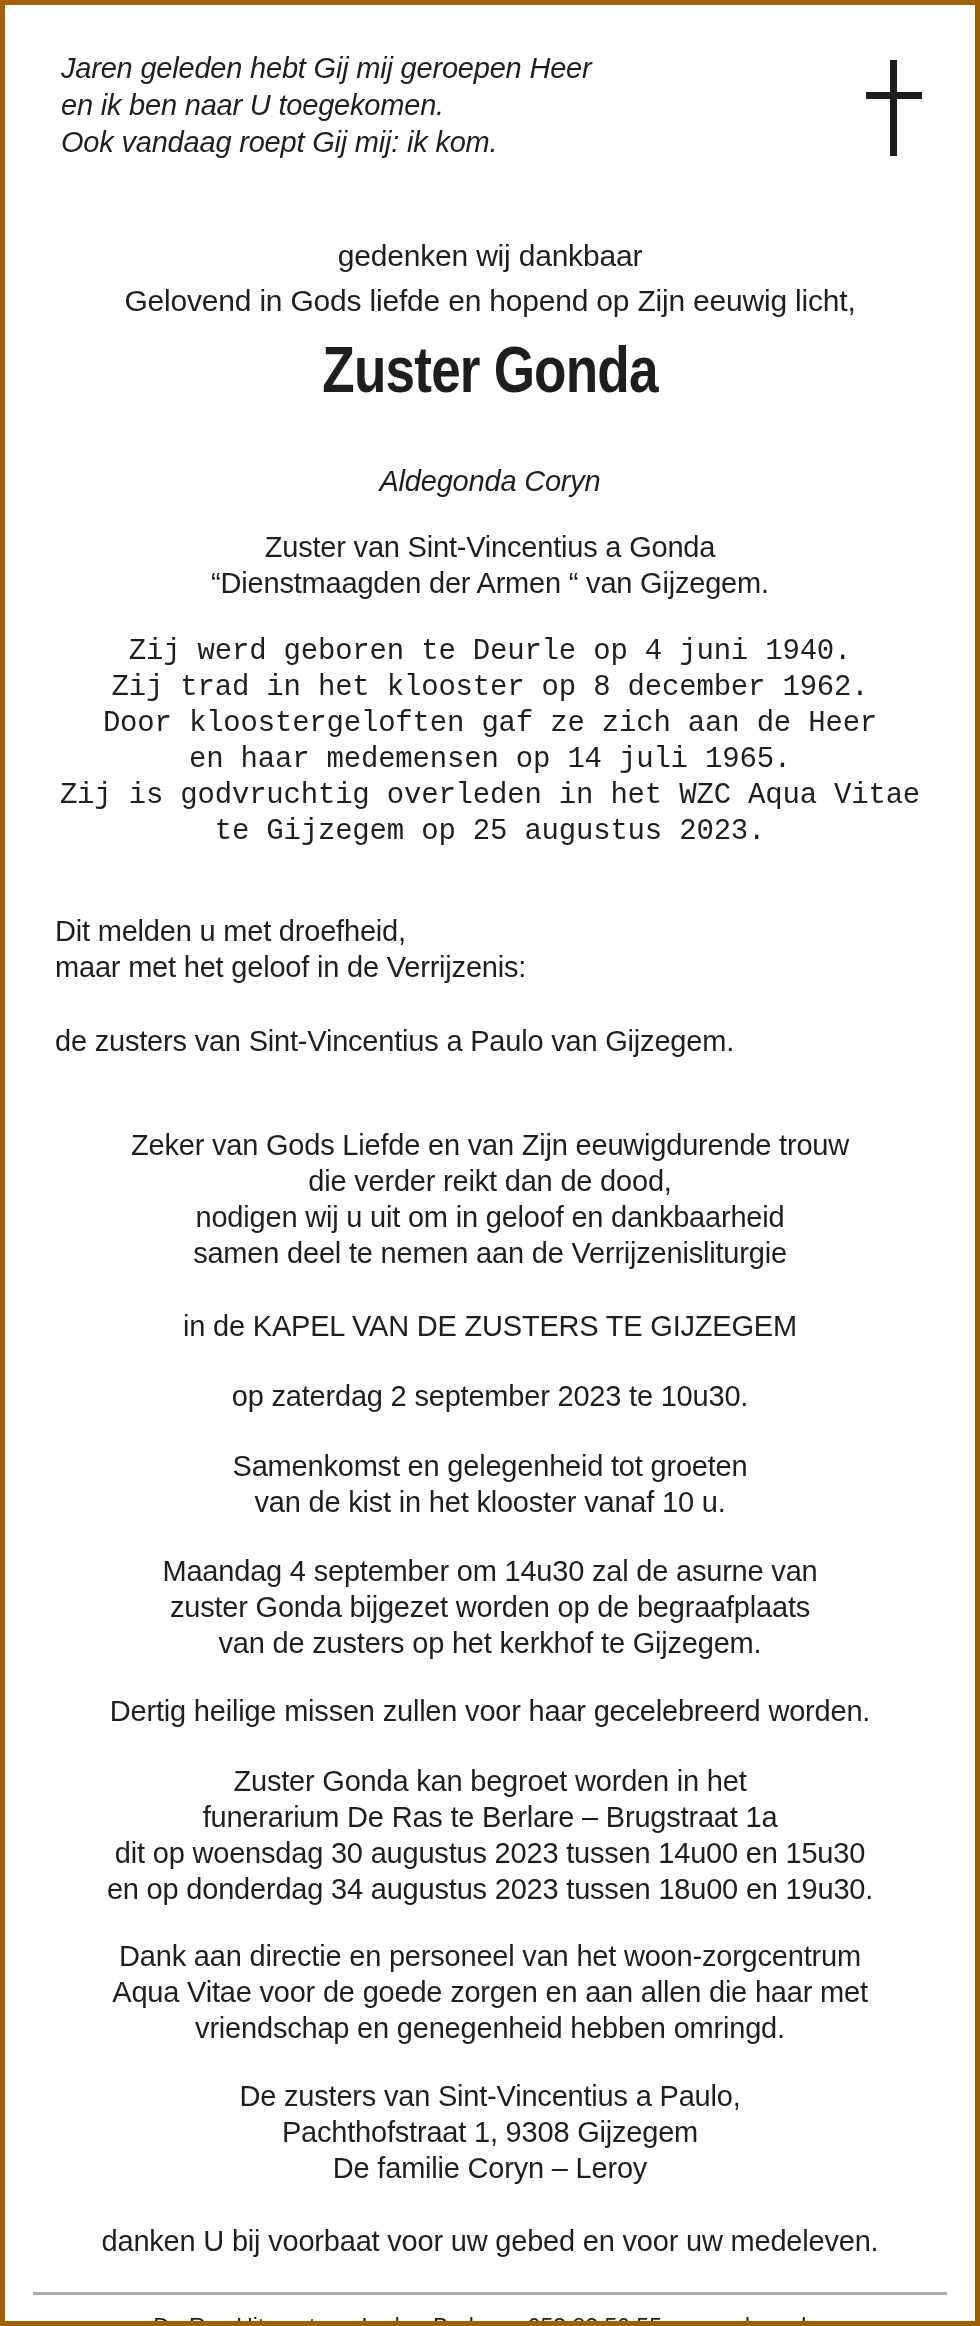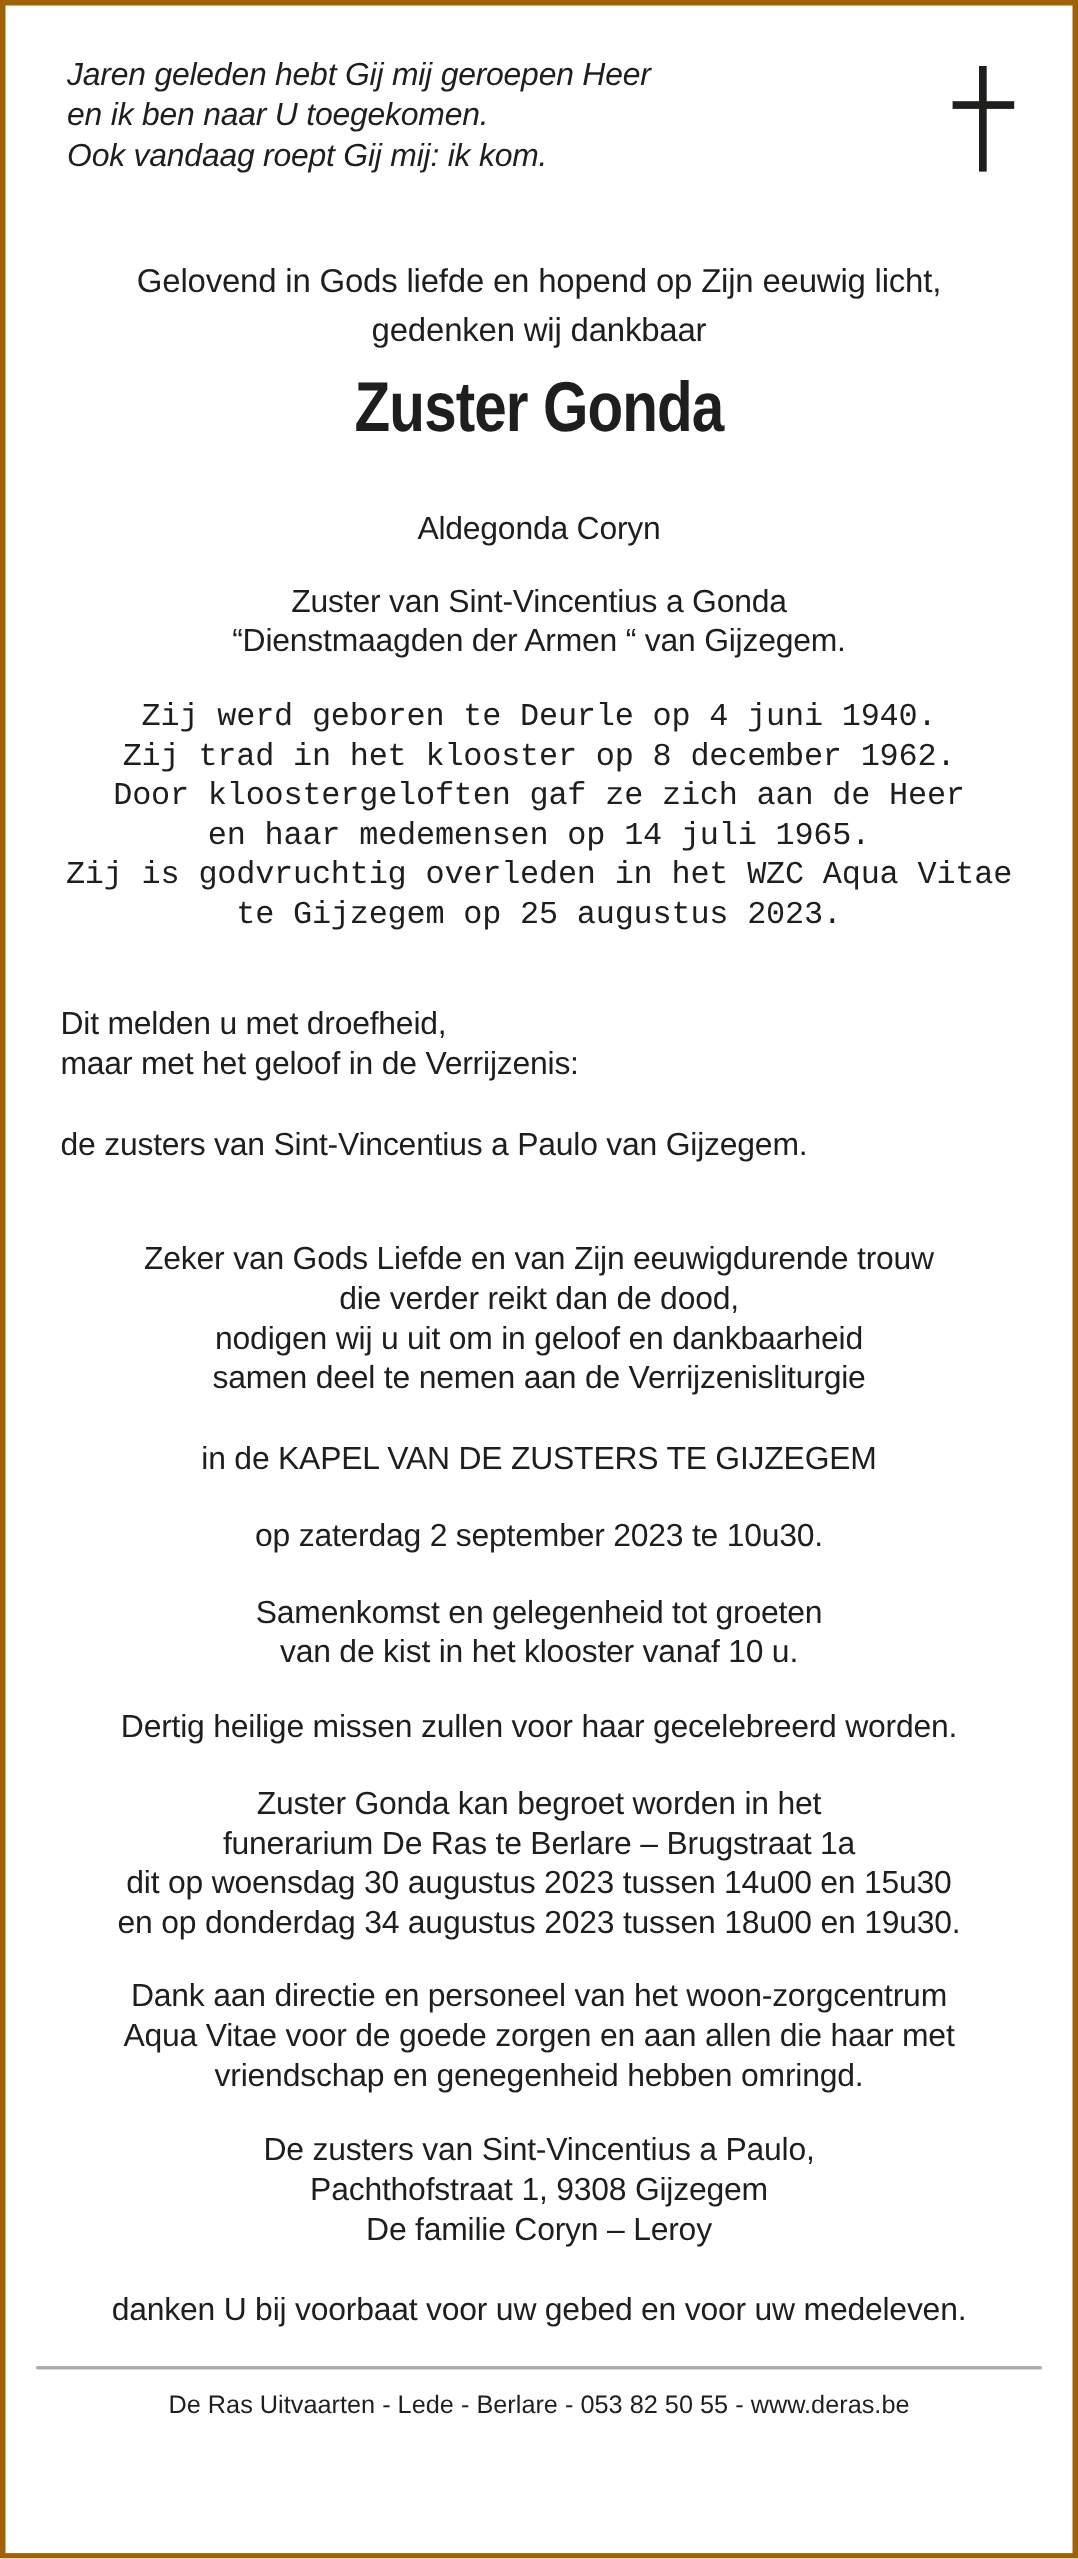--- a/index.html
+++ b/index.html
@@ -57,21 +57,21 @@
     text-align: center;
     white-space: nowrap;
   }
   .title .condensed {
     display: inline-block;
     transform: scaleX(0.83);
     transform-origin: 50% 50%;
     letter-spacing: -1px;
   }
 
-  .birth-name    { margin-top: 62px; }
+  .birth-name    { margin-top: 62px; font-style: italic; }
   .congregation  { margin-top: 30px; }
   .life          { margin-top: 33px; font-family: Liberation Mono, monospace; }
   .announcement  { margin-top: 63px; margin-left: 2px; }
   .announcers    { margin-top: 38px; margin-left: 2px; }
   .invitation    { margin-top: 68px; }
   .chapel        { margin-top: 37px; }
   .service-date  { margin-top: 34px; }
   .gathering     { margin-top: 34px; }
   .burial        { margin-top: 33px; }
   .masses        { margin-top: 32px; }
@@ -103,22 +103,22 @@
     <div class="arm"></div>
   </div>
 
   <div class="block quote l">
     <div>Jaren geleden hebt Gij mij geroepen Heer</div>
     <div>en ik ben naar U toegekomen.</div>
     <div>Ook vandaag roept Gij mij: ik kom.</div>
   </div>
 
   <div class="block intro c">
+    <div>gedenken wij dankbaar</div>
     <div>Gelovend in Gods liefde en hopend op Zijn eeuwig licht,</div>
-    <div>gedenken wij dankbaar</div>
   </div>
 
   <h1 class="title"><span class="condensed">Zuster Gonda</span></h1>
 
   <p class="birth-name c">Aldegonda Coryn</p>
 
   <div class="block congregation c">
     <div>Zuster van Sint-Vincentius a Gonda</div>
     <div>“Dienstmaagden der Armen “ van Gijzegem.</div>
   </div>
@@ -148,20 +148,25 @@
 
   <p class="chapel c">in de KAPEL VAN DE ZUSTERS TE GIJZEGEM</p>
 
   <p class="service-date c">op zaterdag 2 september 2023 te 10u30.</p>
 
   <div class="block gathering c">
     <div>Samenkomst en gelegenheid tot groeten</div>
     <div>van de kist in het klooster vanaf 10 u.</div>
   </div>
 
+  <div class="block burial c">
+    <div>Maandag 4 september om 14u30 zal de asurne van</div>
+    <div>zuster Gonda bijgezet worden op de begraafplaats</div>
+    <div>van de zusters op het kerkhof te Gijzegem.</div>
+  </div>
 
   <p class="masses c">Dertig heilige missen zullen voor haar gecelebreerd worden.</p>
 
   <div class="block visitation c">
     <div>Zuster Gonda kan begroet worden in het</div>
     <div>funerarium De Ras te Berlare – Brugstraat 1a</div>
     <div>dit op woensdag 30 augustus 2023 tussen 14u00 en 15u30</div>
     <div>en op donderdag 34 augustus 2023 tussen 18u00 en 19u30.</div>
   </div>
 

